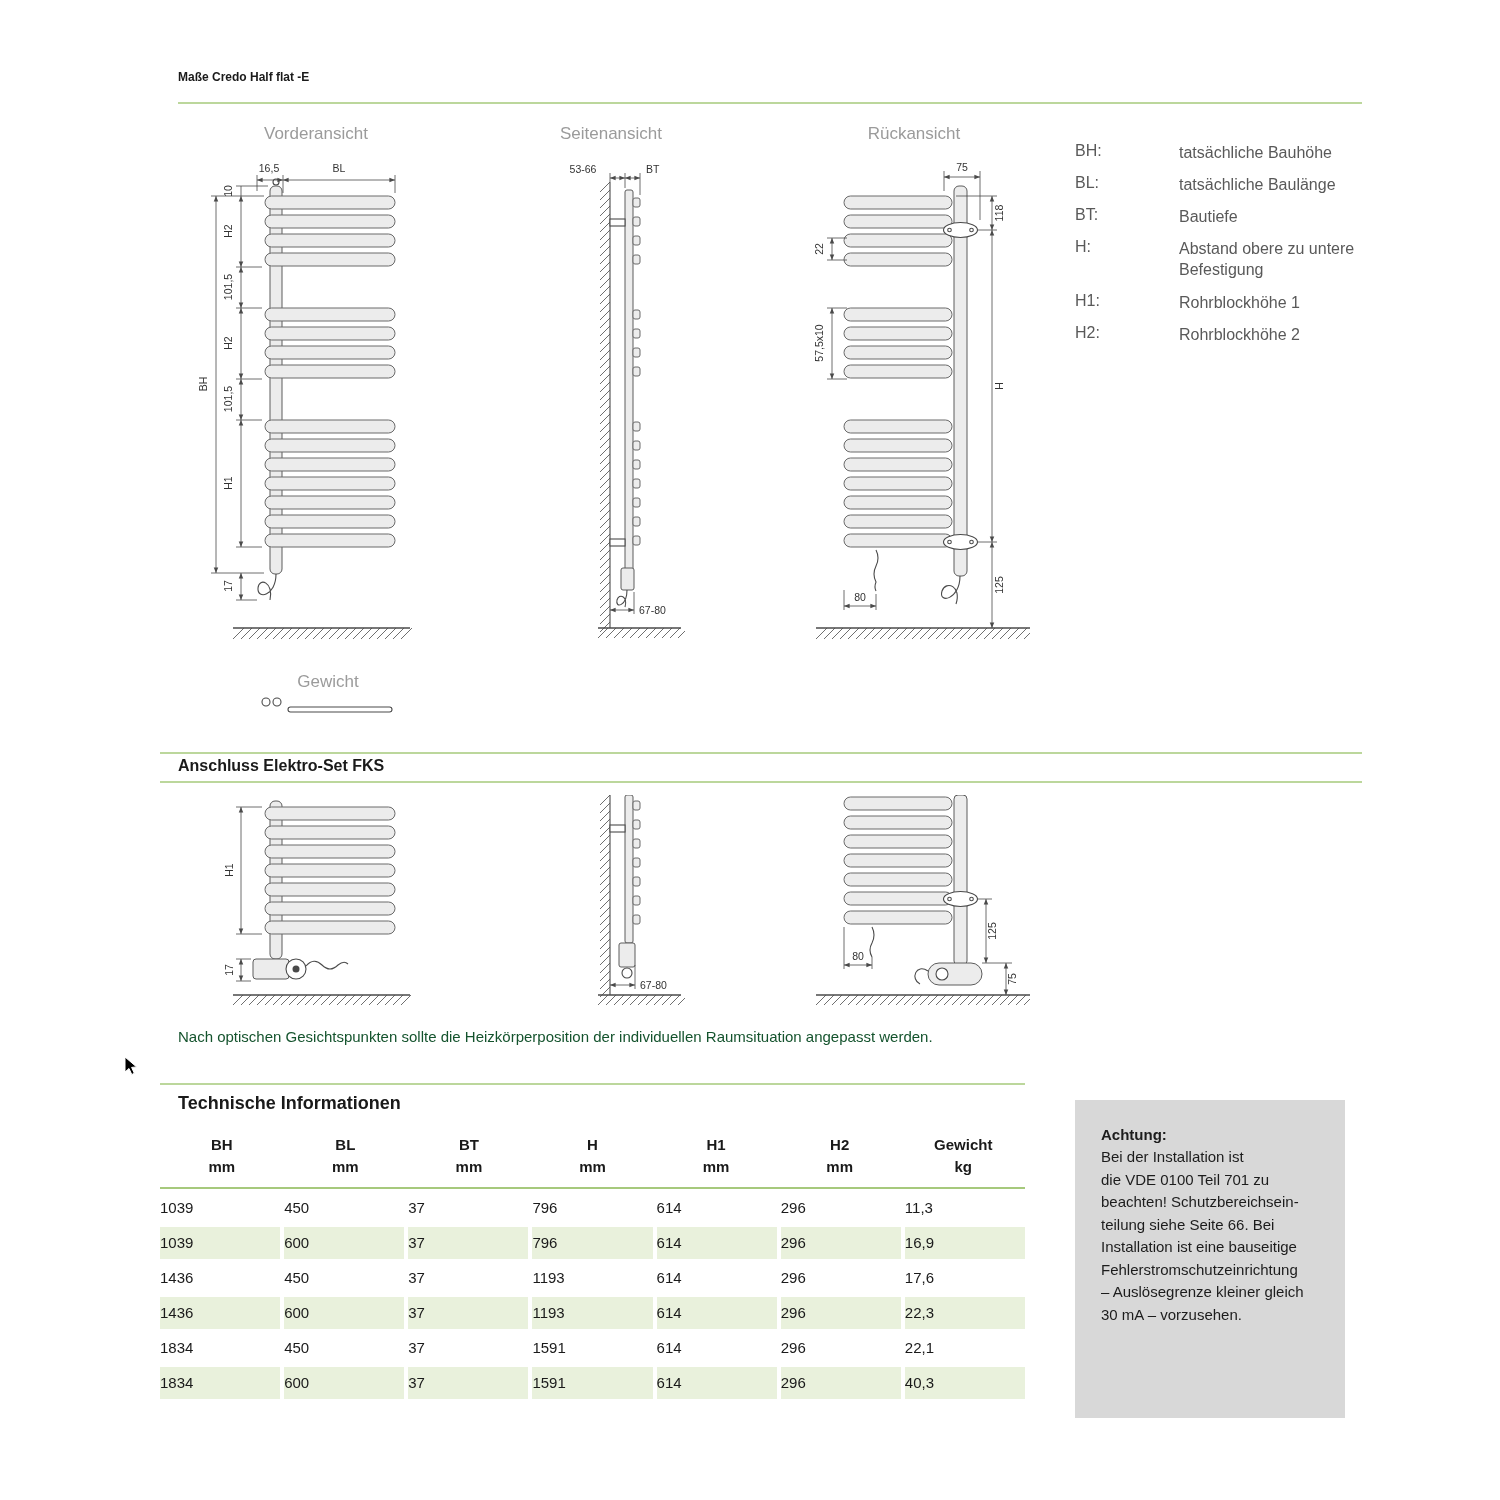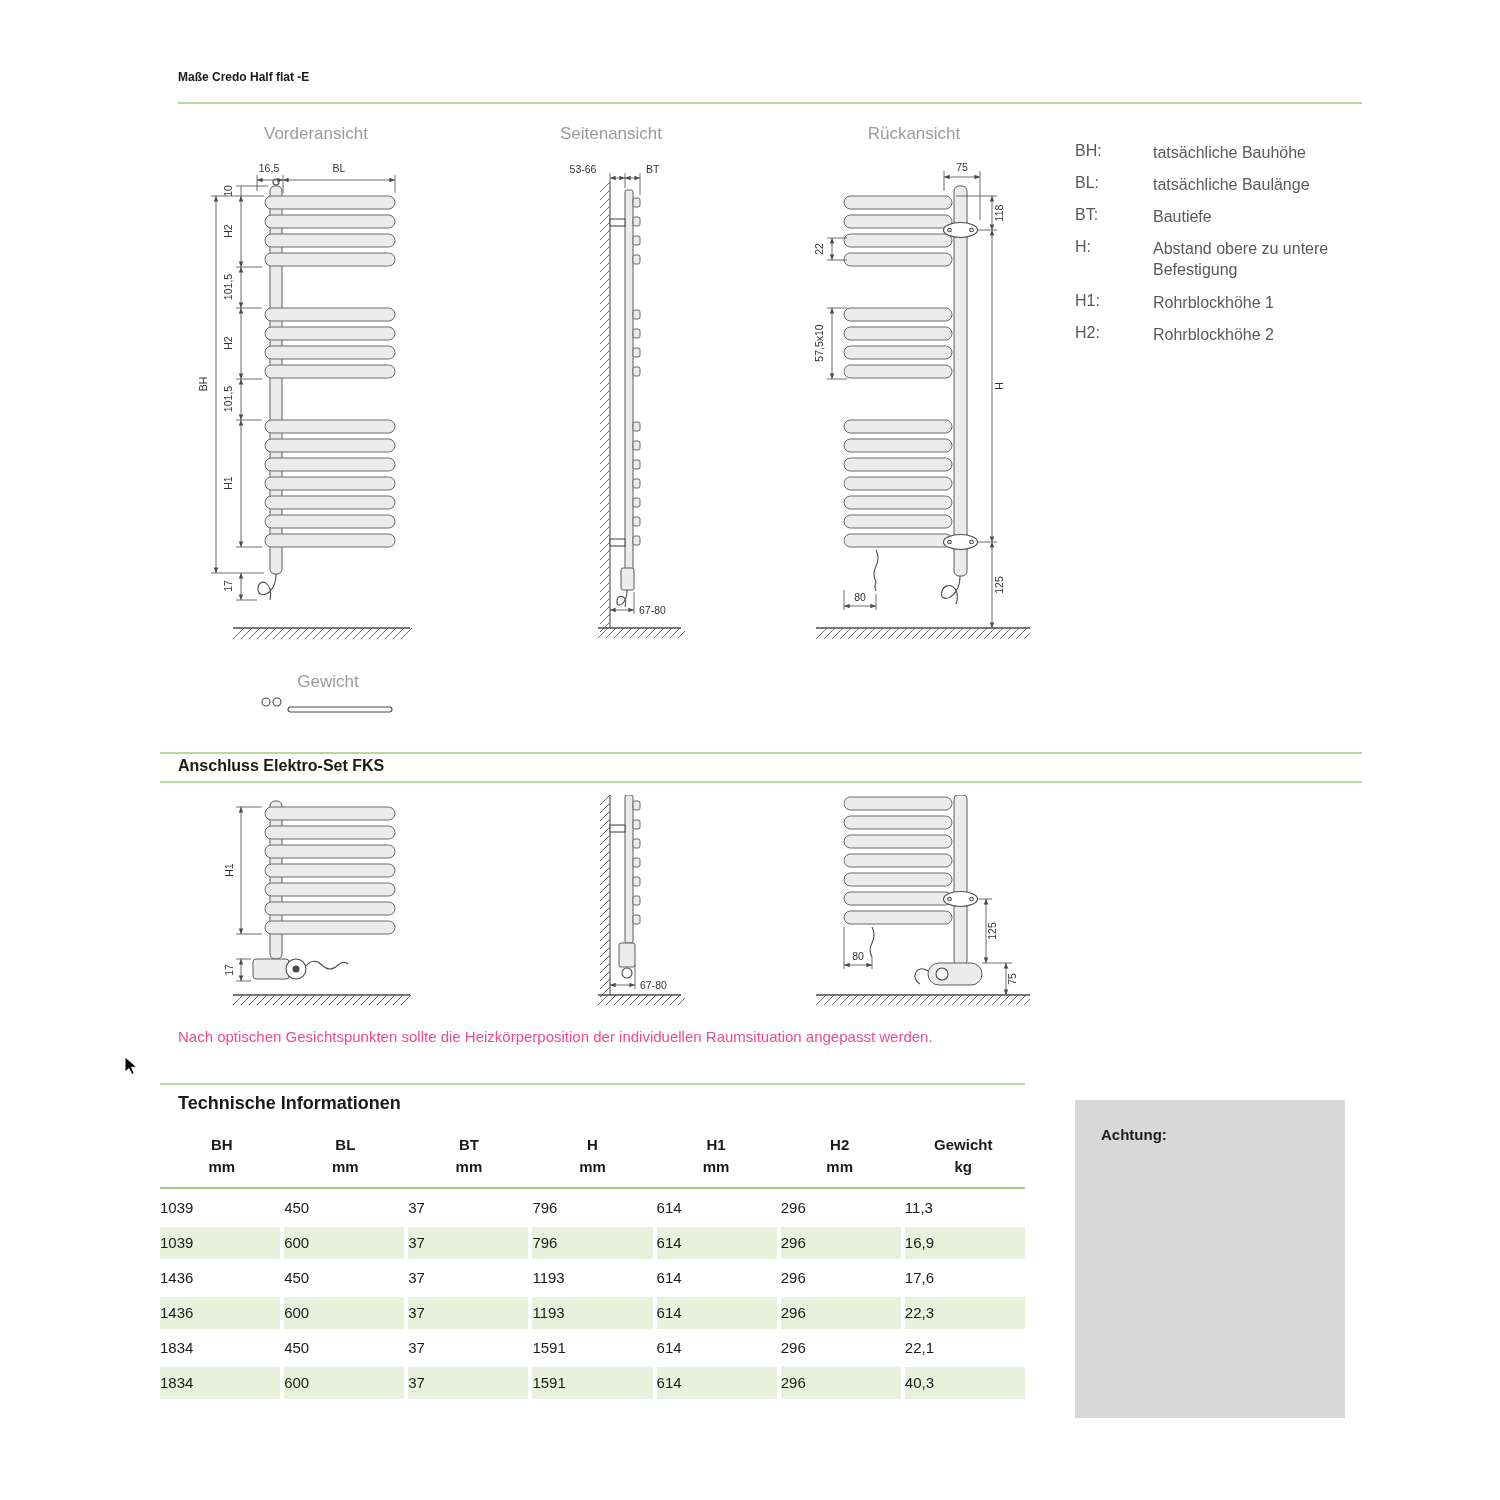--- a/index.html
+++ b/index.html
@@ -9,37 +9,37 @@
   }
   .abs { position:absolute; }
 
   .page-title { left:178px; top:70px; font-size:12px; font-weight:bold; }
   .rule { height:2px; background:var(--rule,#bcd79c); }
 
   .vtitle { top:124px; width:160px; text-align:center; font-size:17px; color:#9b9b9b; }
   .btitle { left:248px; top:672px; width:160px; text-align:center; font-size:17px; color:#9b9b9b; }
 
   .legend { left:1075px; top:142px; width:300px; font-size:16px; color:#595959; }
-  .lrow { display:flex; margin-bottom:11px; }
+  .lrow { display:flex; margin-bottom:11px;gap:26px; }
   .lkey { width:78px; flex:none; }
   .ldesc { width:188px; line-height:1.32; }
 
   
   svg text { font-family:"Liberation Sans", sans-serif; }
   .dl { stroke:#4a4a4a; stroke-width:0.8; fill:none; }
   .dt { font-size:10.5px; fill:#333; }
   .draw { stroke:#4a4a4a; stroke-width:1.1; fill:none; }
   .solid { fill:#ececec; stroke:#5c5c5c; stroke-width:1; }
   .bar { fill:#ececec; stroke:#6a6a6a; stroke-width:1; }
   .white { fill:#ffffff; stroke:#4a4a4a; stroke-width:1.1; }
   .hatchline { stroke:#4a4a4a; stroke-width:0.8; }
   .ground { stroke:#4a4a4a; stroke-width:1.4; }
 
   .band-title { left:178px; top:757px; font-size:16px; font-weight:bold; }
-  .note { left:178px; top:1028px; font-size:15px; color:#ec4899; }
+  .note { left:178px; top:1028px; font-size:15px; color:#14532d; }
 
   .tech-title { left:178px; top:1093px; font-size:18px; font-weight:bold; }
   .ttable { left:160px; top:1126px; width:865px; }
   .thead { display:flex; border-bottom:2px solid var(--accent,#a6c97c); }
   .th { flex:1; text-align:center; font-weight:bold; font-size:15px; line-height:1.45; padding:8px 0 9px; }
   .trow { display:flex; gap:4px; margin-top:3px; }
   .tcell { flex:1; text-align:left; font-size:15px; padding:7px 0 8px; }
   .trow.green .tcell { background:var(--rowgreen,#e9f1dc); }
 
   .warning { left:1075px; top:1100px; width:270px; height:318px; background:var(--boxgray,#d8d8d8);
@@ -675,13 +675,21 @@
         <div class="tcell">1591</div>
         <div class="tcell">614</div>
         <div class="tcell">296</div>
         <div class="tcell">40,3</div>
       </div>
     </div>
 </div>
 
 <div class="abs warning">
   <div class="wtitle">Achtung:</div>
+  <div class="wbody">Bei der Installation ist
+die VDE 0100 Teil 701 zu
+beachten! Schutzbereichsein-
+teilung siehe Seite 66. Bei
+Installation ist eine bauseitige
+Fehlerstromschutzeinrichtung
+– Auslösegrenze kleiner gleich
+30 mA – vorzusehen.</div>
 </div>
 
 </body></html>

